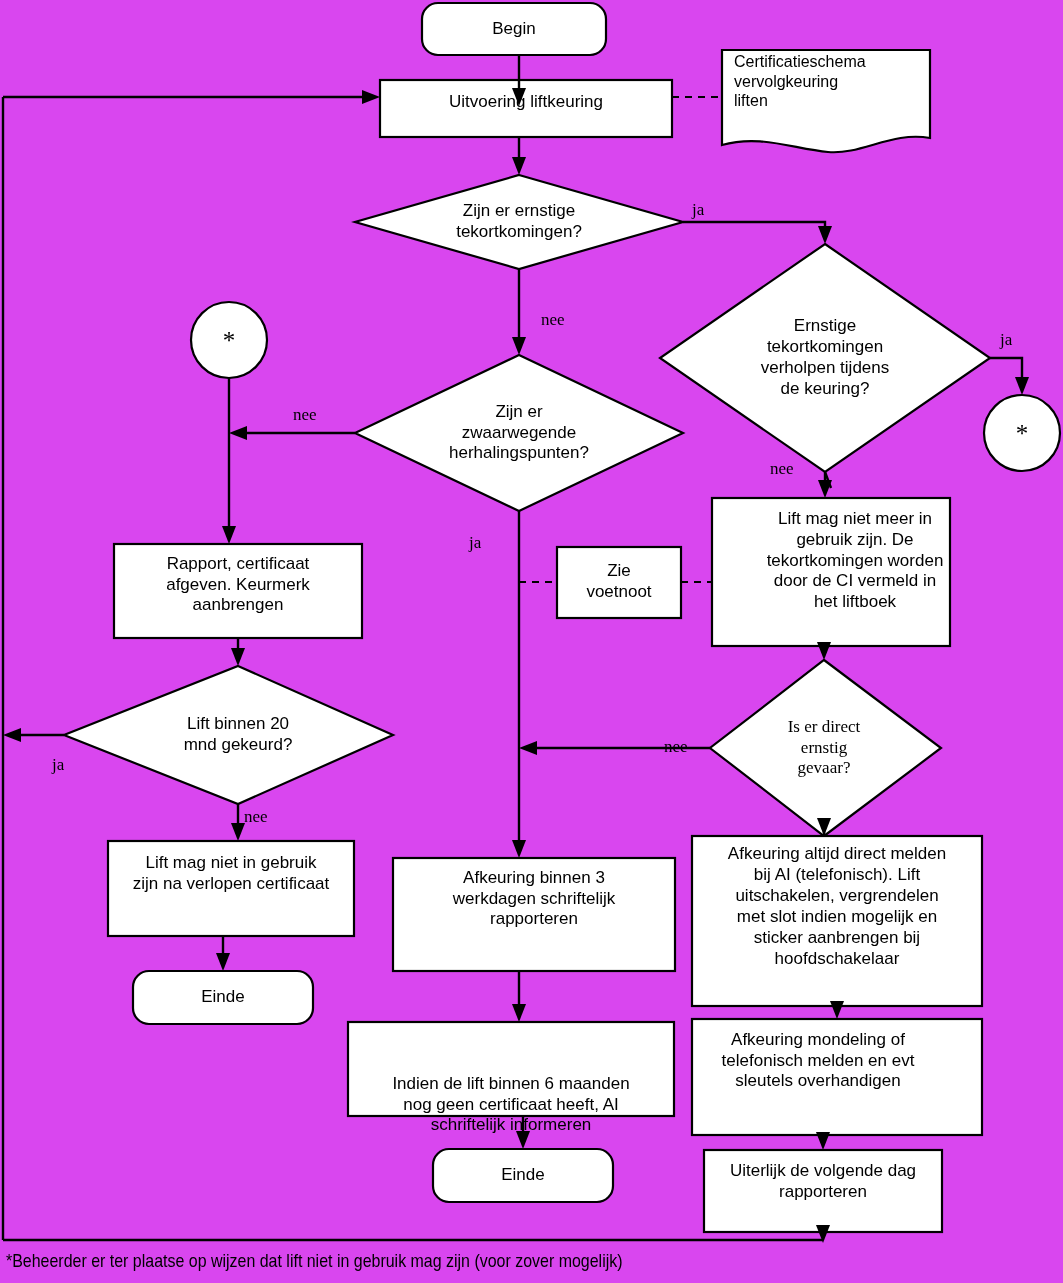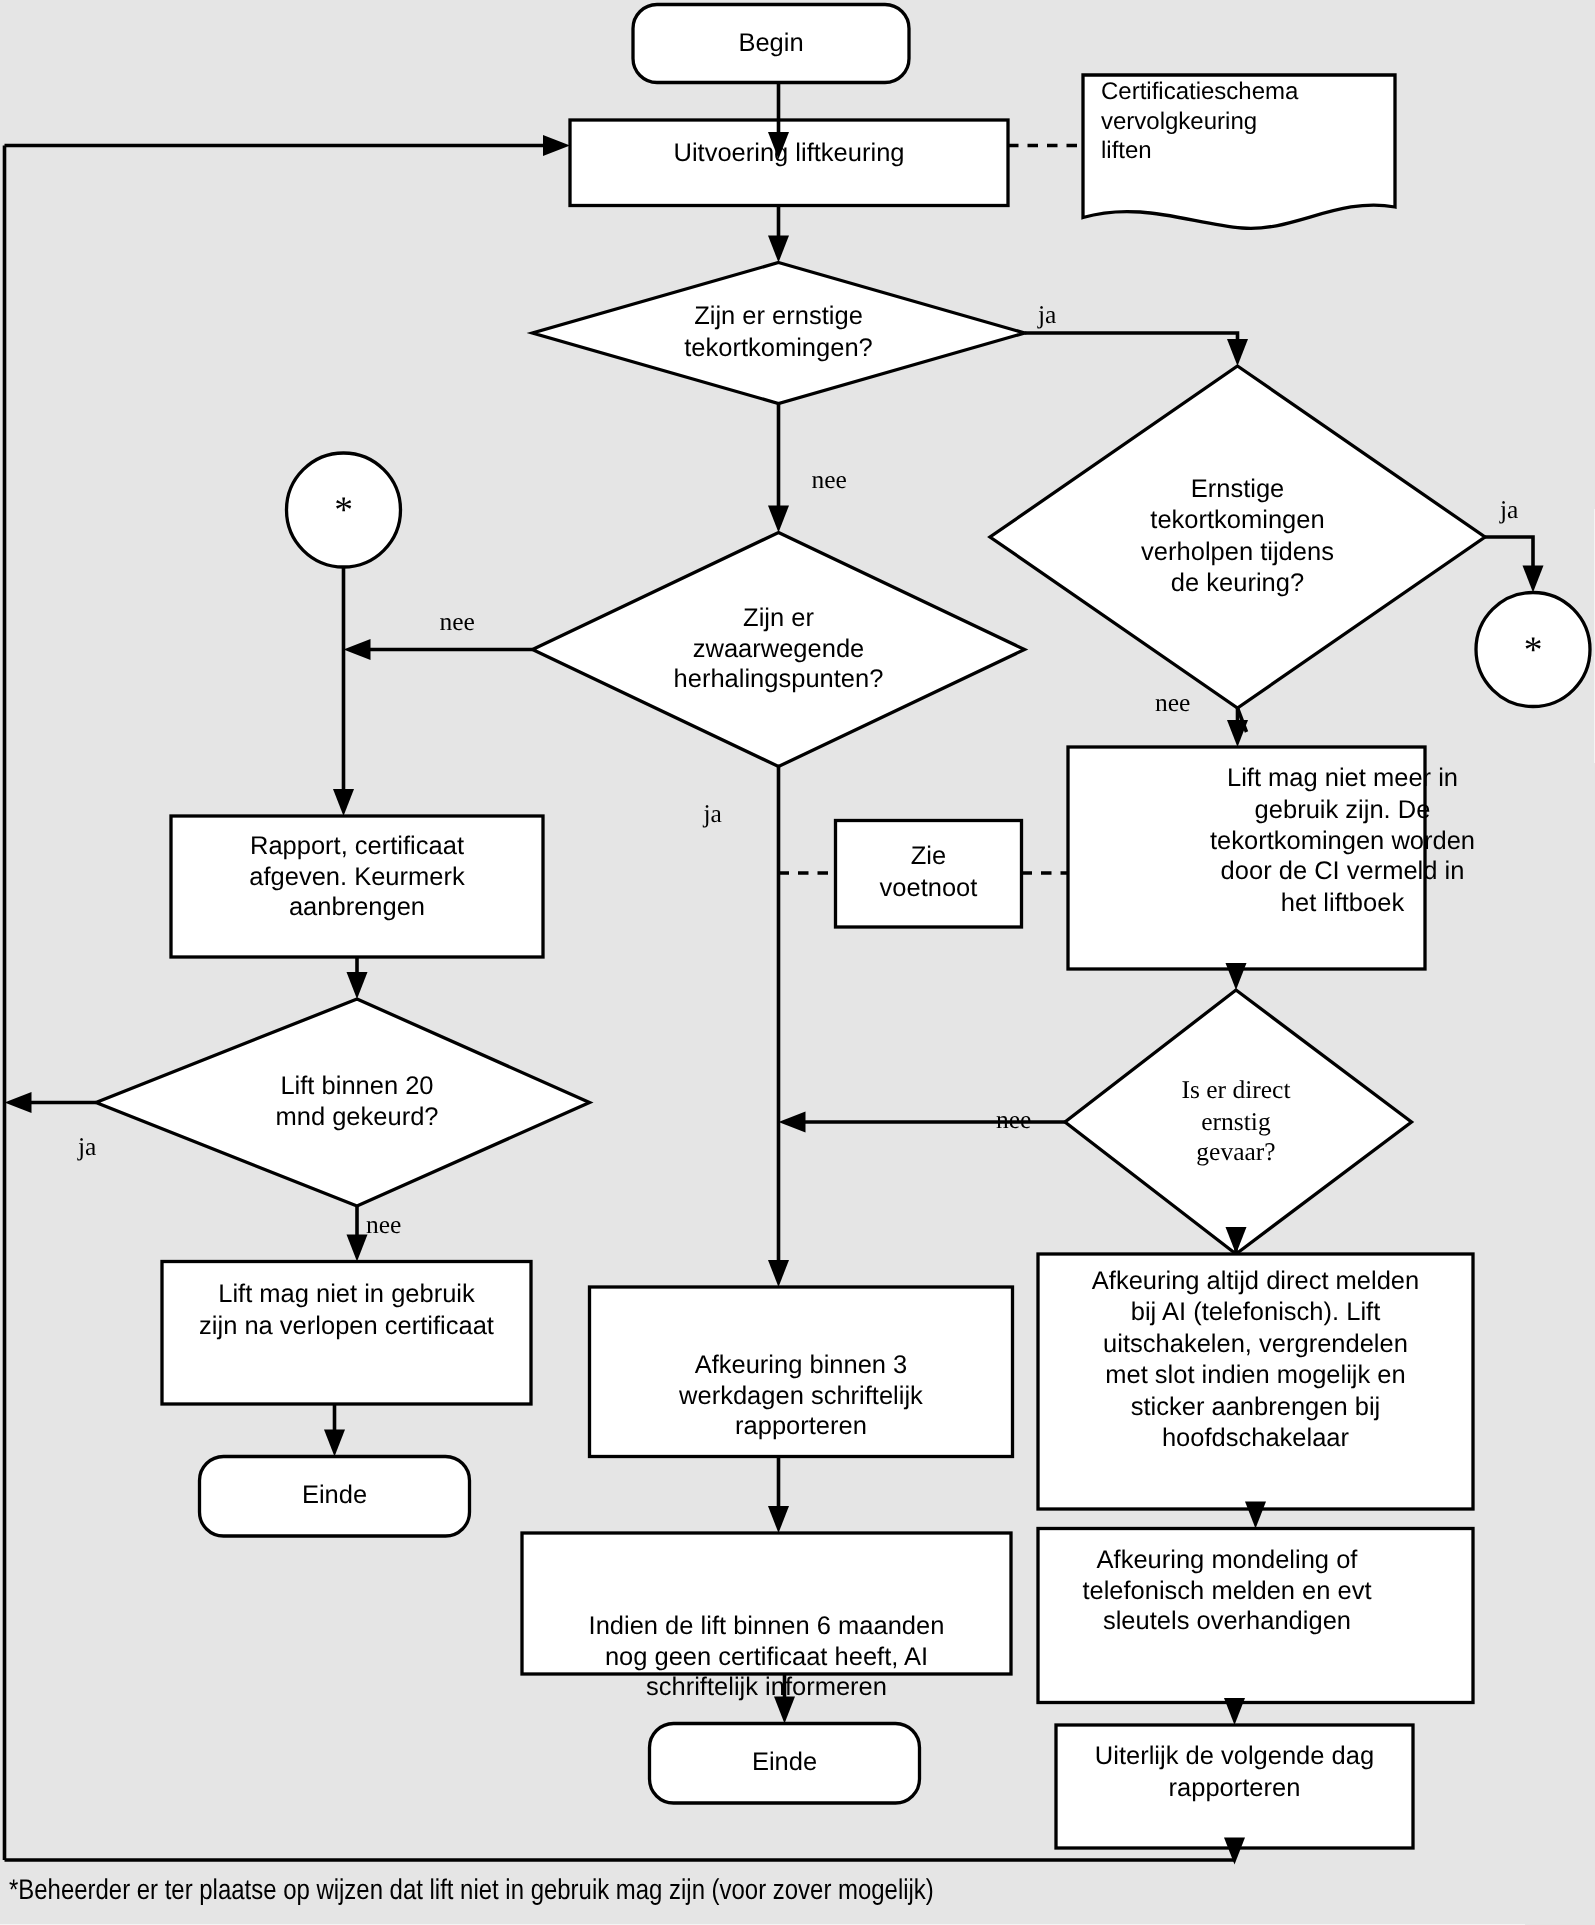--- a/index.html
+++ b/index.html
@@ -9,21 +9,21 @@
     background: #ffffff;
   }
   body {
     font-family: "Liberation Sans", sans-serif;
     color: #000000;
   }
   #flow-root {
     position: relative;
     width: 1063px;
     height: 1283px;
-    background: #e5e5e5;
+    background: #d946ef;
     overflow: hidden;
   }
   svg.flow-canvas {
     position: absolute;
     top: 0;
     left: 0;
     width: 1063px;
     height: 1283px;
   }
   .shape-stroke {
@@ -241,37 +241,37 @@
 zwaarwegende
 herhalingspunten?</div>
 
   <div class="node-text" style="left:118px; top:551px; width:240px; height:68px;">Rapport, certificaat
 afgeven. Keurmerk
 aanbrengen</div>
 
   <div class="node-text" style="left:557px; top:551px; width:124px; height:62px;">Zie
 voetnoot</div>
 
-  <div class="node-text" style="left:714px; top:505px; width:282px; height:112px;padding-left:40px;">Lift mag niet meer in
+  <div class="node-text" style="left:714px; top:505px; width:282px; height:112px;">Lift mag niet meer in
 gebruik zijn. De
 tekortkomingen worden
 door de CI vermeld in
 het liftboek</div>
 
   <div class="node-text" style="left:138px; top:709px; width:200px; height:52px;">Lift binnen 20
 mnd gekeurd?</div>
 
   <div class="node-text" style="left:754px; top:710px; width:140px; height:76px;font-family:Liberation Serif, serif;">Is er direct
 ernstig
 gevaar?</div>
 
   <div class="node-text" style="left:110px; top:848px; width:242px; height:52px;">Lift mag niet in gebruik
 zijn na verlopen certificaat</div>
 
-  <div class="node-text" style="left:395px; top:864px; width:278px; height:70px;margin-top:32px;">Afkeuring binnen 3
+  <div class="node-text" style="left:395px; top:864px; width:278px; height:70px;">Afkeuring binnen 3
 werkdagen schriftelijk
 rapporteren</div>
 
   <div class="node-text" style="left:694px; top:841px; width:286px; height:132px;">Afkeuring altijd direct melden
 bij AI (telefonisch). Lift
 uitschakelen, vergrendelen
 met slot indien mogelijk en
 sticker aanbrengen bij
 hoofdschakelaar</div>
 

